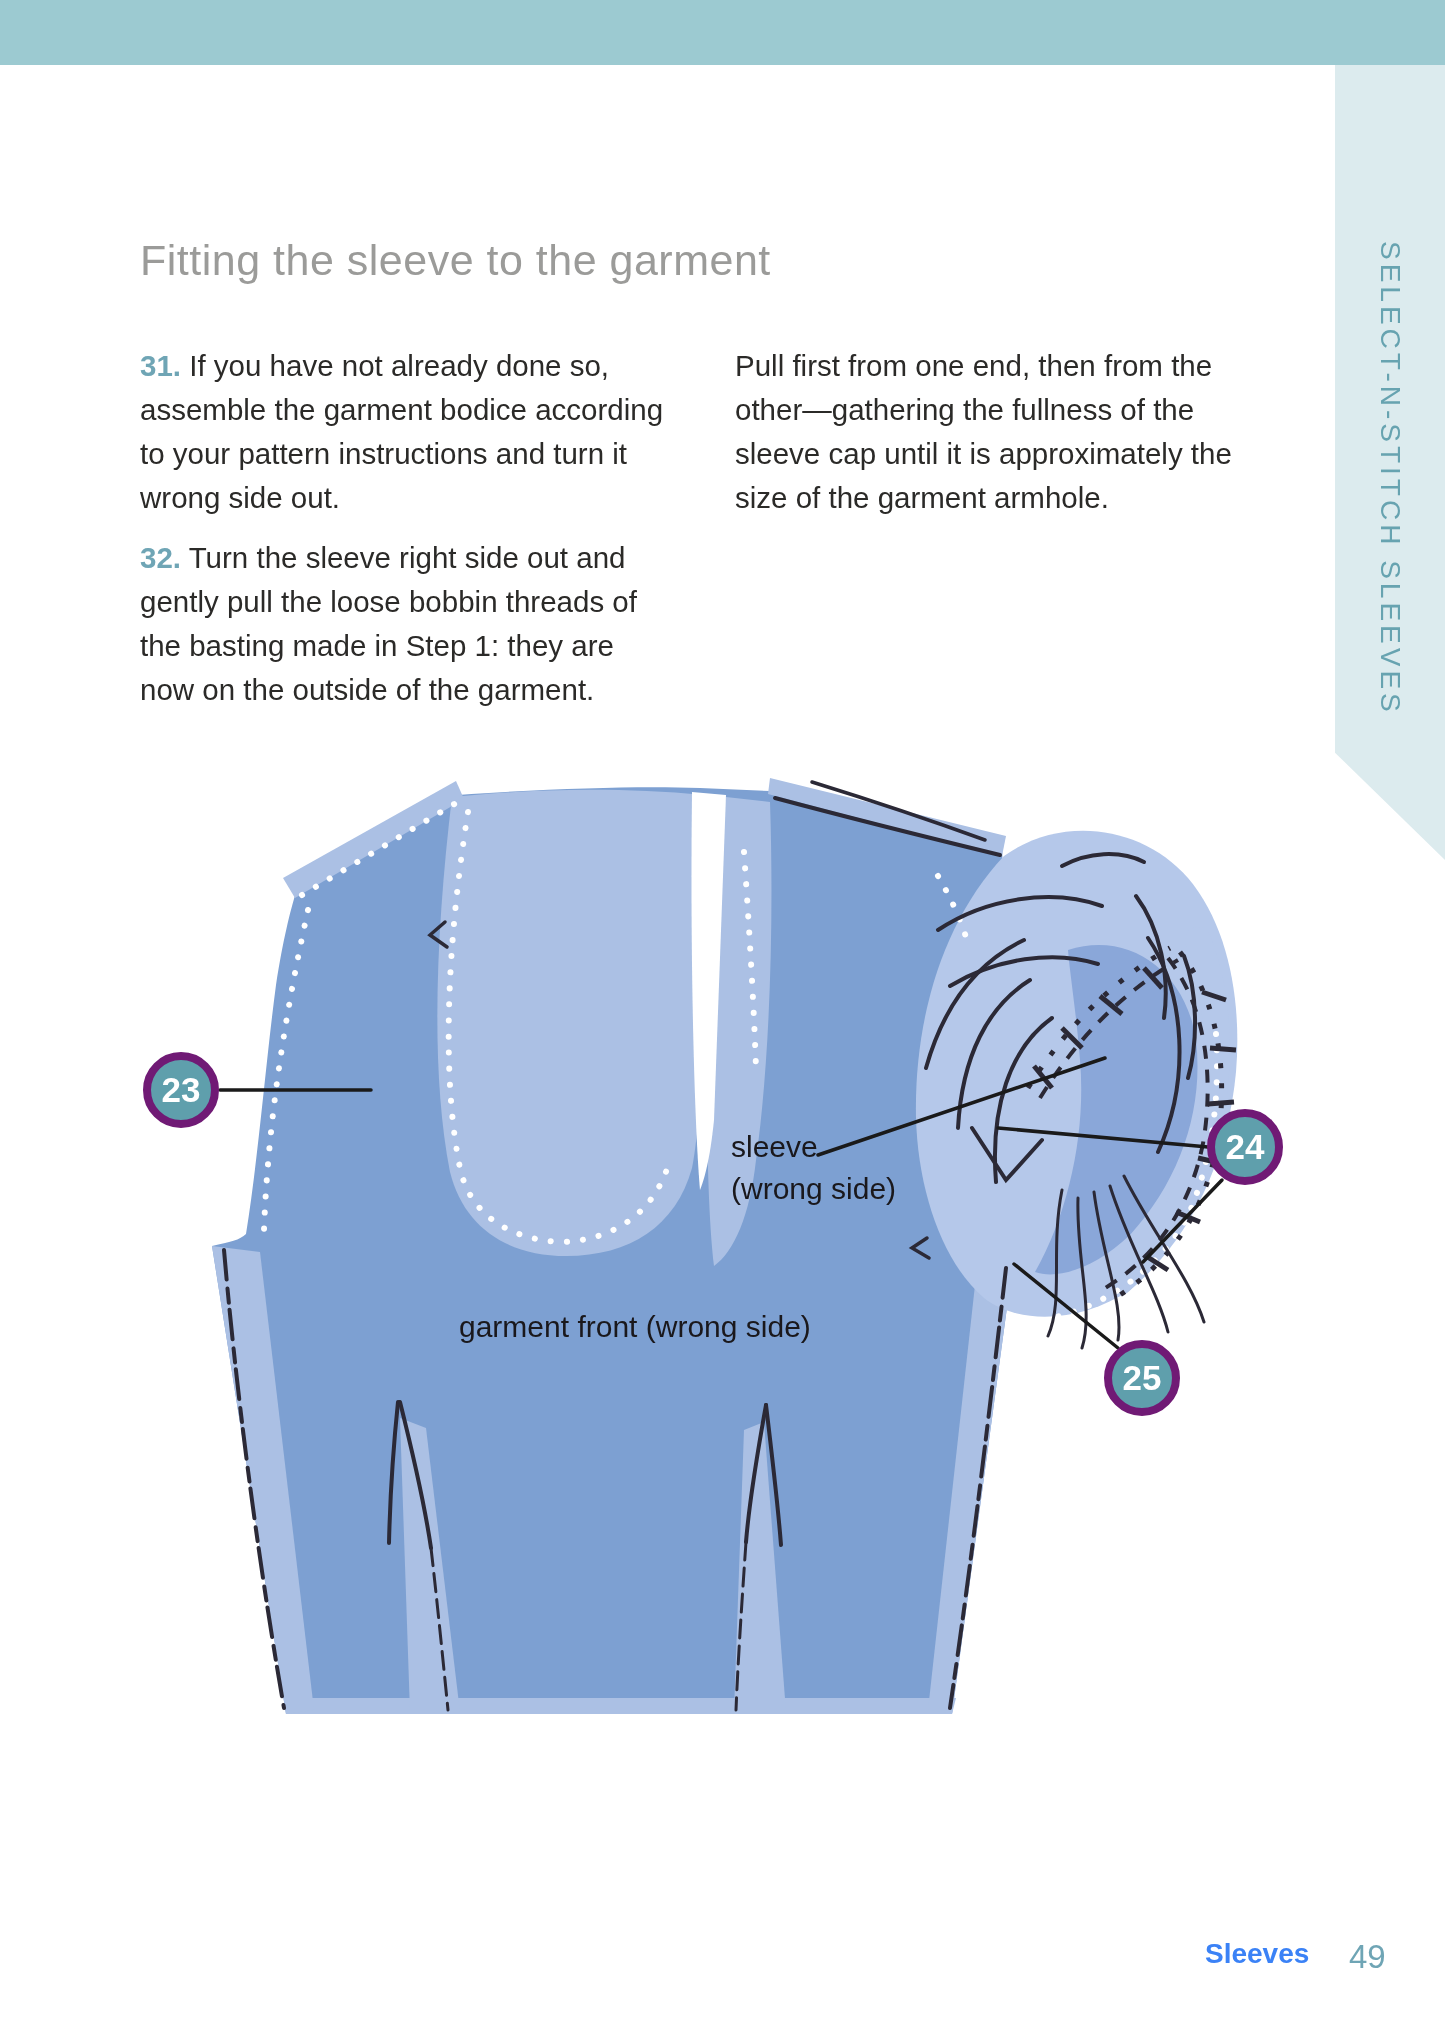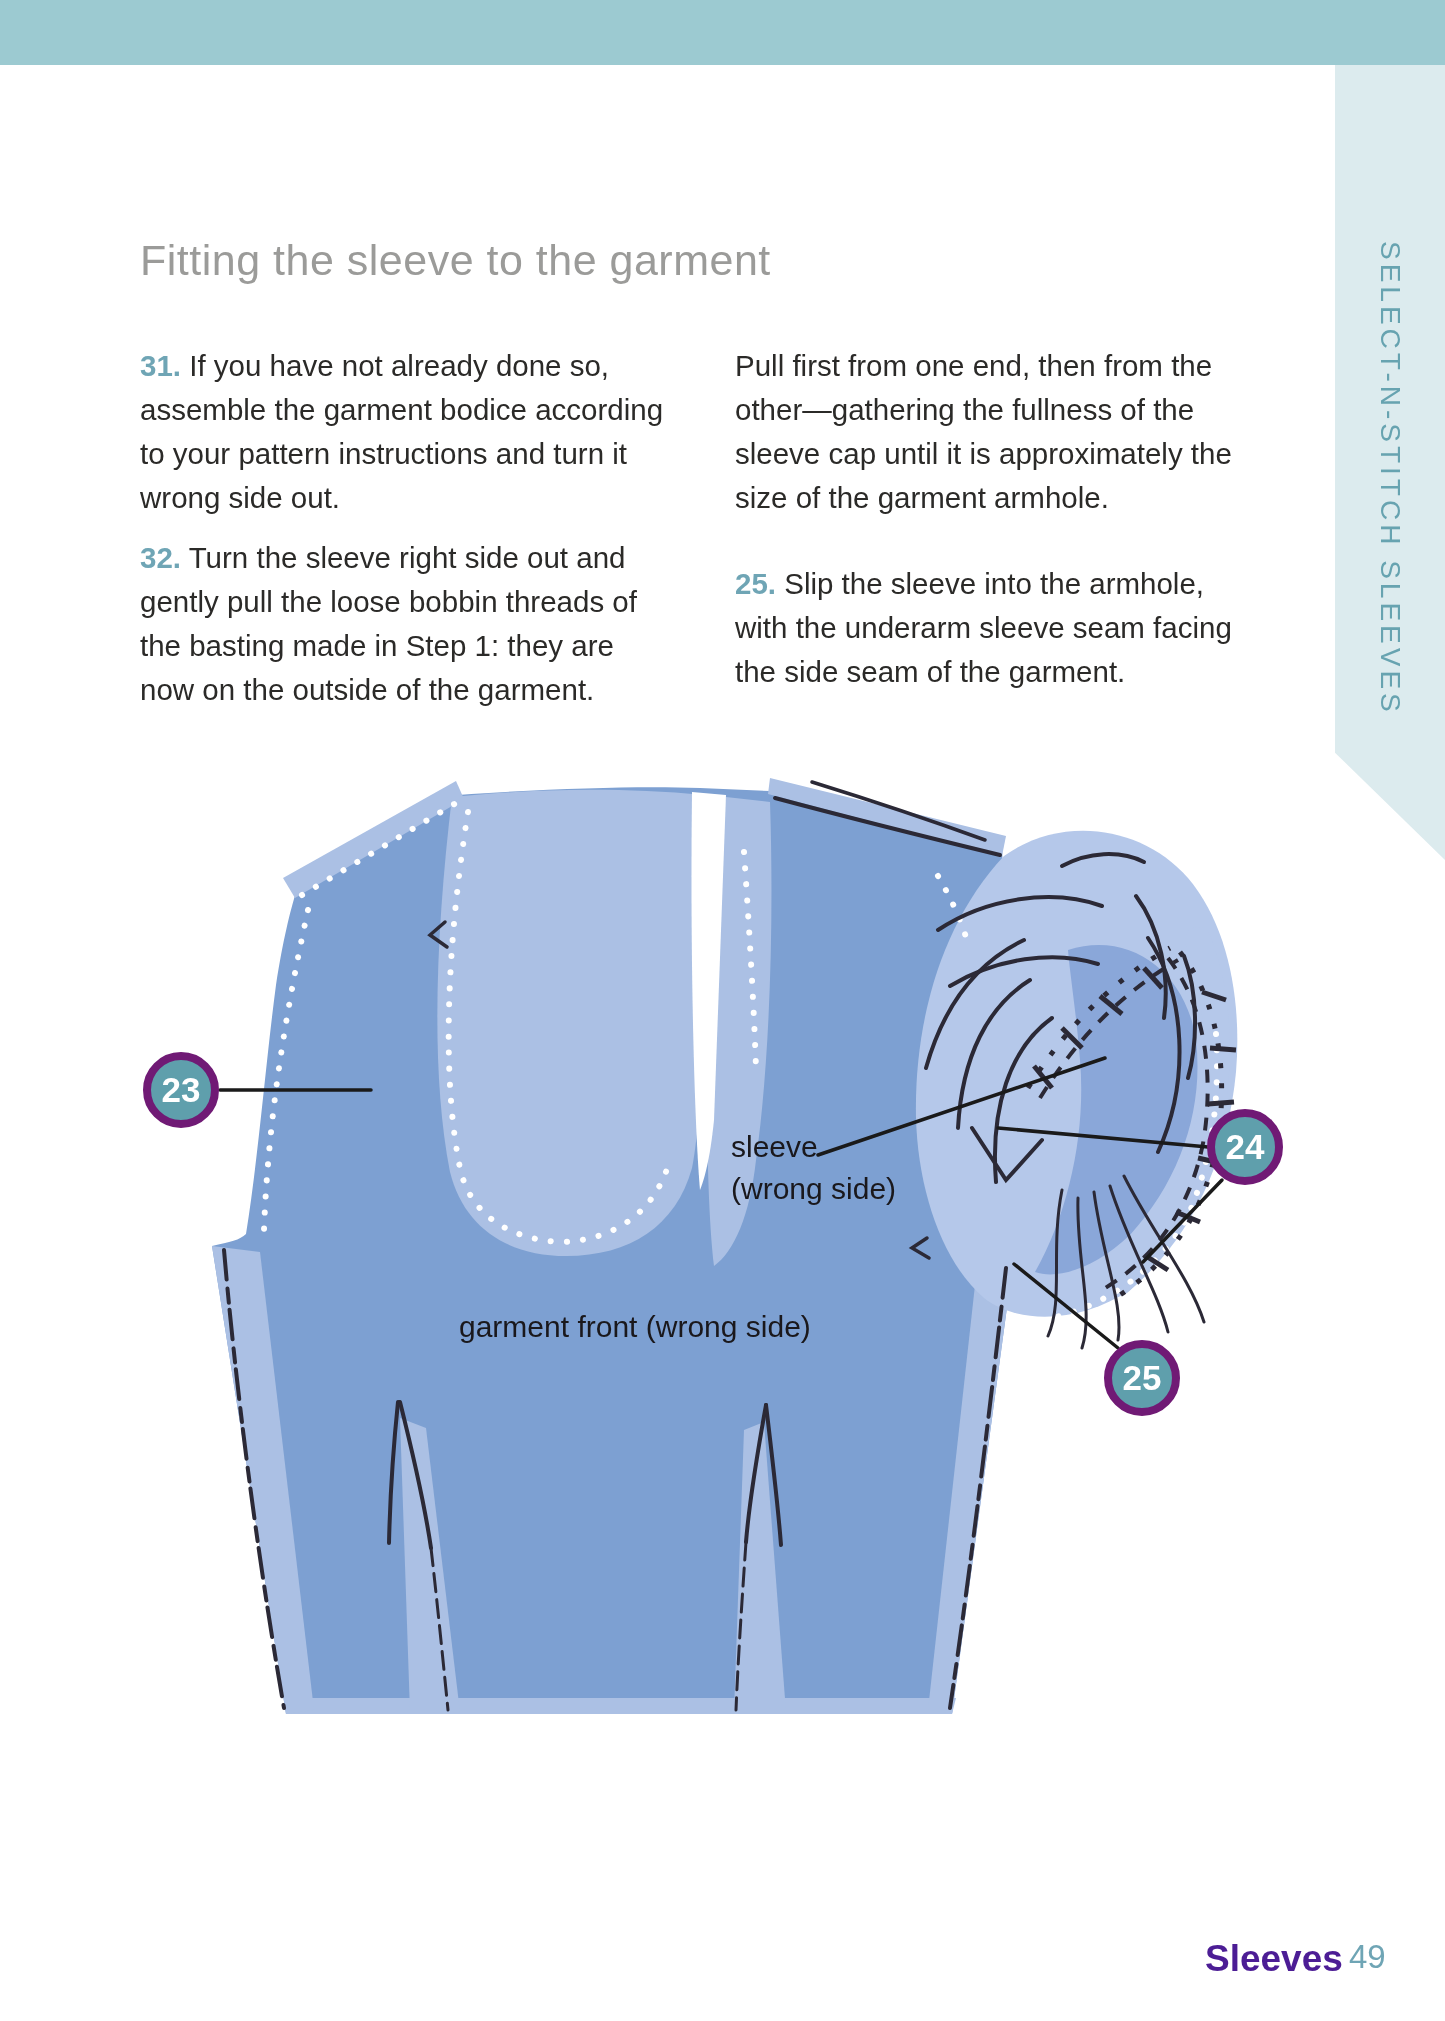--- a/index.html
+++ b/index.html
@@ -57,21 +57,21 @@
     background:var(--badge);border:8px solid #701a75;box-sizing:border-box;
     display:flex;align-items:center;justify-content:center;
     color:#ffffff;font-weight:bold;font-size:35px;
   }
   #badge-23{left:143px;top:1052px;}
   #badge-24{left:1207px;top:1109px;}
   #badge-25{left:1104px;top:1340px;}
   
   #footer-section{
     position:absolute;left:1205px;top:1938px;
-    font-size:37px;font-weight:bold;color:#4c1d95;
+    font-size:28px;font-weight:bold;color:#3b82f6;
   }
   #footer-page{
     position:absolute;left:1349px;top:1938px;
     font-size:33px;color:var(--step_number);
   }
 </style>
 </head>
 <body>
 
 <div id="page">
@@ -84,21 +84,20 @@
 
   <div id="title">Fitting the sleeve to the garment</div>
 
   <div class="col" id="col-left">
     <p class="step"><span class="stepnum">31.</span> <span>If you have not already done so, assemble the garment bodice according to your pattern instructions and turn it wrong side out.</span></p>
     <p class="step"><span class="stepnum">32.</span> <span>Turn the sleeve right side out and gently pull the loose bobbin threads of the basting made in Step 1: they are now on the outside of the garment.</span></p>
   </div>
 
   <div class="col" id="col-right">
     <p class="step"><span class="stepnum"></span> <span>Pull first from one end, then from the other—gathering the fullness of the sleeve cap until it is approximately the size of the garment armhole.</span></p>
-    <p class="step"><span class="stepnum">25.</span> <span>Slip the sleeve into the armhole, with the underarm sleeve seam facing the side seam of the garment.</span></p>
   </div>
 
   <svg id="diagram-svg" viewBox="0 0 1445 2021" xmlns="http://www.w3.org/2000/svg">
 
     <path d="M296,892 L458,795
          C560,788 640,786 700,788 L770,791
          C850,808 930,830 1002,849
          C1008,950 1000,1100 1013,1263
          L952,1714 L286,1714 L212,1246
          C230,1242 240,1240 246,1234

